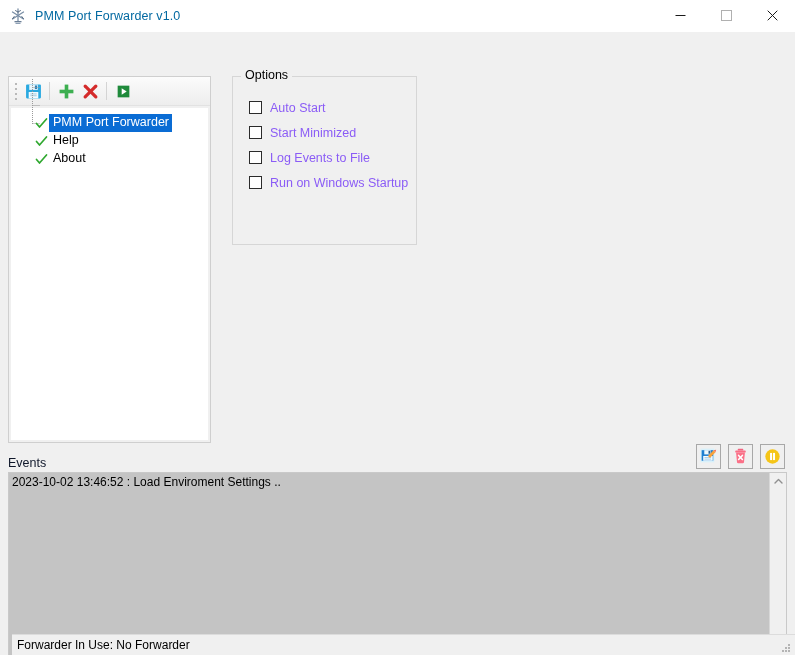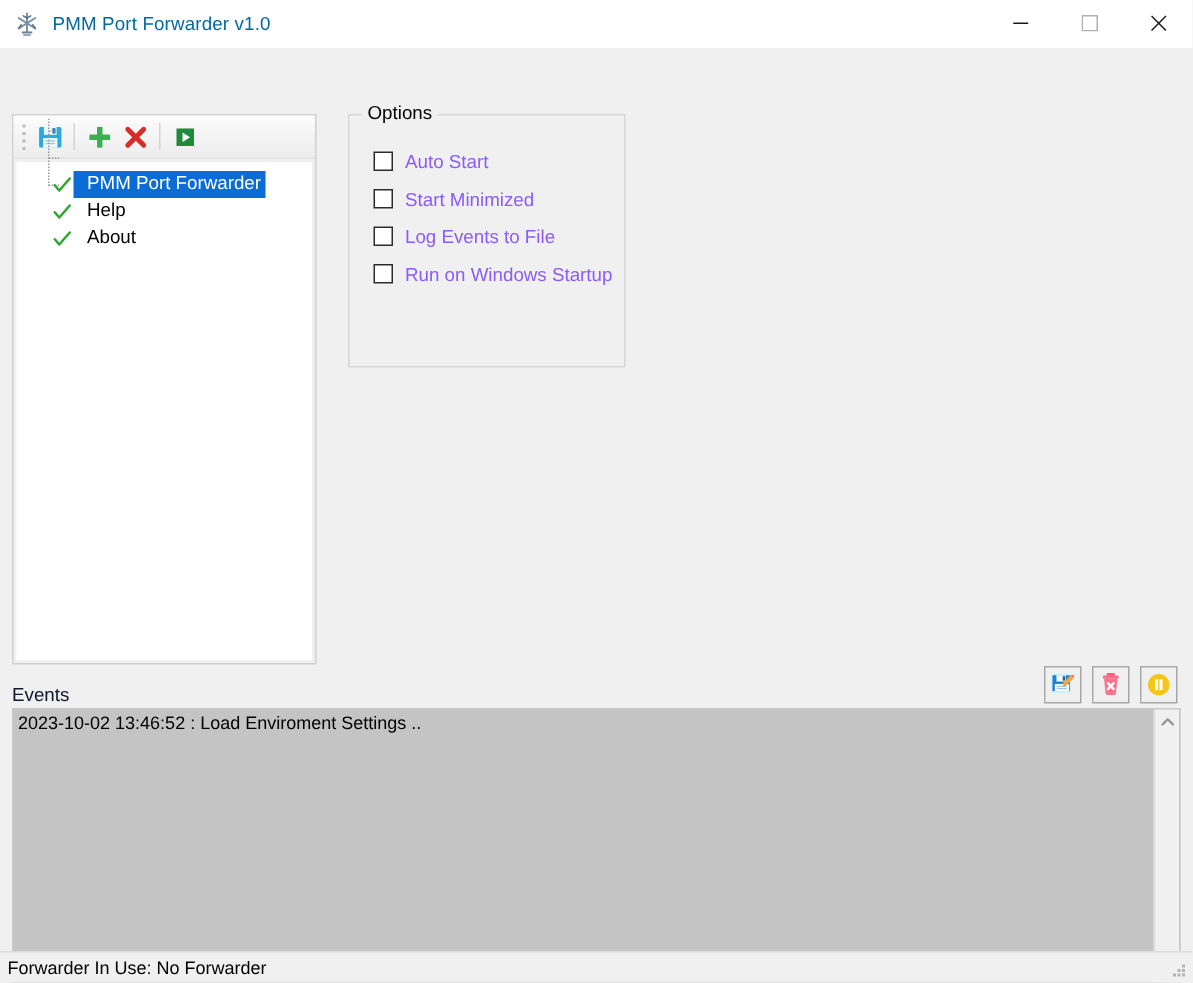--- a/index.html
+++ b/index.html
@@ -106,21 +106,21 @@
     color: #000;
   }
   .tree-connector {
     position: absolute;
     left: 22px; top: 2px;
     width: 12px; height: 54px;
     pointer-events: none;
   }
   .tree-check { width: 16px; flex: 0 0 16px; display:flex; align-items:center; justify-content:center; }
   .tree-label {
-    padding: 1px 3px 2px 9px;
+    padding: 1px 3px 2px 4px;
     line-height: 15px;
     white-space: nowrap;
   }
   .tree-label.selected {
     background: #0a6cd4;
     color: #ffffff;
   }
 
   
   .groupbox {
@@ -205,20 +205,21 @@
   }
 
   
   .statusbar {
     flex: 0 0 21px;
     height: 21px;
     background: #f0f0f0;
     border-top: 1px solid #dcdcdc;
     display: flex; align-items: center;
     position: relative;
+    margin-left: 12px;
   }
   .status-text {
     font-size: 12px;
     color: #000;
     padding-left: 5px;
   }
   .resize-grip {
     position: absolute;
     right: 3px; bottom: 2px;
     width: 13px; height: 13px;

